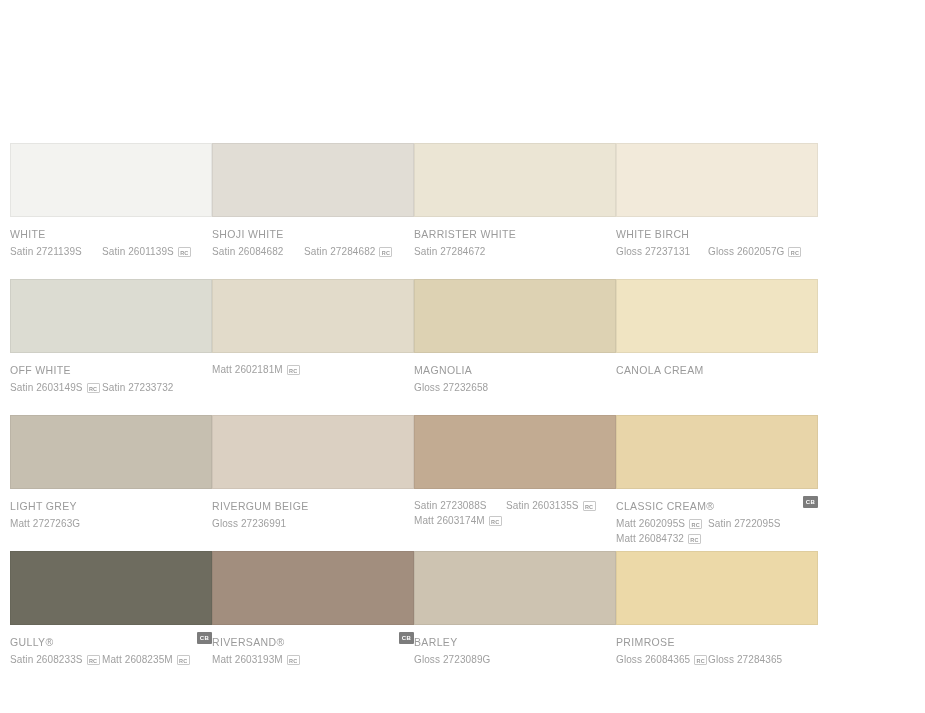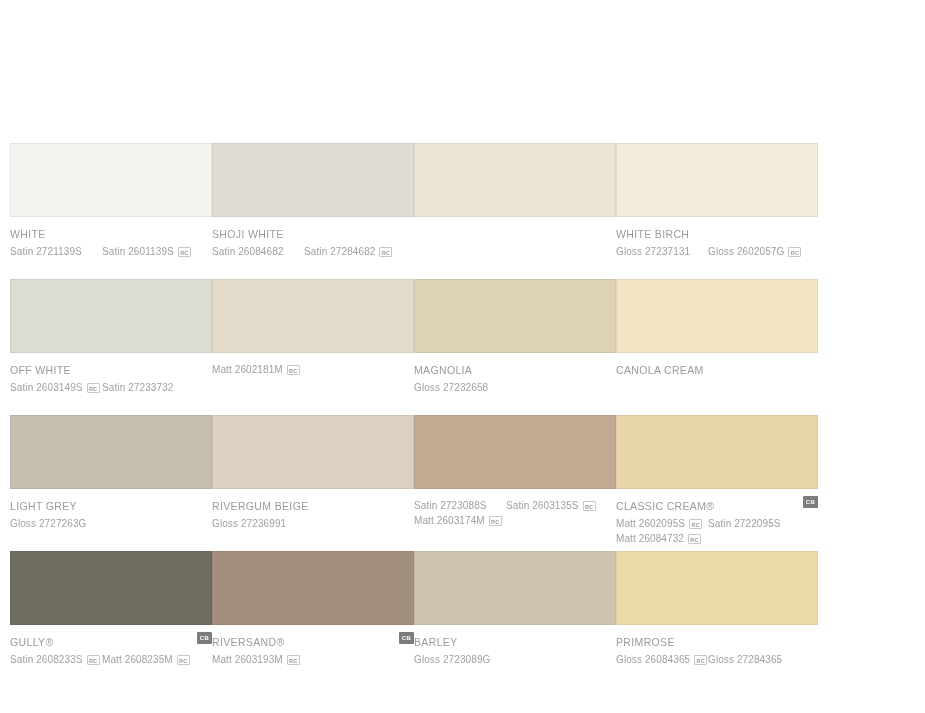--- a/index.html
+++ b/index.html
@@ -134,20 +134,24 @@
         <div class="swatch-meta">
           <div class="swatch-name-row"><span class="swatch-name">SHOJI WHITE</span></div>
           <div class="codes">
             <div class="code-line"><span class="code-entry slot-1"><span class="code-text">Satin 26084682</span></span><span class="code-entry"><span class="code-text">Satin 27284682</span><span class="rc-badge">RC</span></span></div>
           </div>
         </div>
       </div>
       <div class="swatch-card">
         <div class="swatch-chip" style="background: rgb(235, 229, 212);"></div>
         <div class="swatch-meta">
+          <div class="swatch-name-row"><span class="swatch-name">BARRISTER WHITE</span></div>
+          <div class="codes">
+            <div class="code-line"><span class="code-entry"><span class="code-text">Satin 27284672</span></span></div>
+          </div>
         </div>
       </div>
       <div class="swatch-card">
         <div class="swatch-chip" style="background: rgb(242, 234, 218);"></div>
         <div class="swatch-meta">
           <div class="swatch-name-row"><span class="swatch-name">WHITE BIRCH</span></div>
           <div class="codes">
             <div class="code-line"><span class="code-entry slot-1"><span class="code-text">Gloss 27237131</span></span><span class="code-entry"><span class="code-text">Gloss 2602057G</span><span class="rc-badge">RC</span></span></div>
           </div>
         </div>
@@ -182,21 +186,21 @@
         <div class="swatch-chip" style="background: rgb(240, 228, 194);"></div>
         <div class="swatch-meta">
           <div class="swatch-name-row"><span class="swatch-name">CANOLA CREAM</span></div>
         </div>
       </div>
       <div class="swatch-card">
         <div class="swatch-chip" style="background: rgb(198, 191, 176);"></div>
         <div class="swatch-meta">
           <div class="swatch-name-row"><span class="swatch-name">LIGHT GREY</span></div>
           <div class="codes">
-            <div class="code-line"><span class="code-entry"><span class="code-text">Gloss 2727263G</span></span></div>
+            <div class="code-line"><span class="code-entry"><span class="code-text">Matt 2727263G</span></span></div>
           </div>
         </div>
       </div>
       <div class="swatch-card">
         <div class="swatch-chip" style="background: rgb(219, 208, 194);"></div>
         <div class="swatch-meta">
           <div class="swatch-name-row"><span class="swatch-name">RIVERGUM BEIGE</span></div>
           <div class="codes">
             <div class="code-line"><span class="code-entry"><span class="code-text">Gloss 27236991</span></span></div>
           </div>

